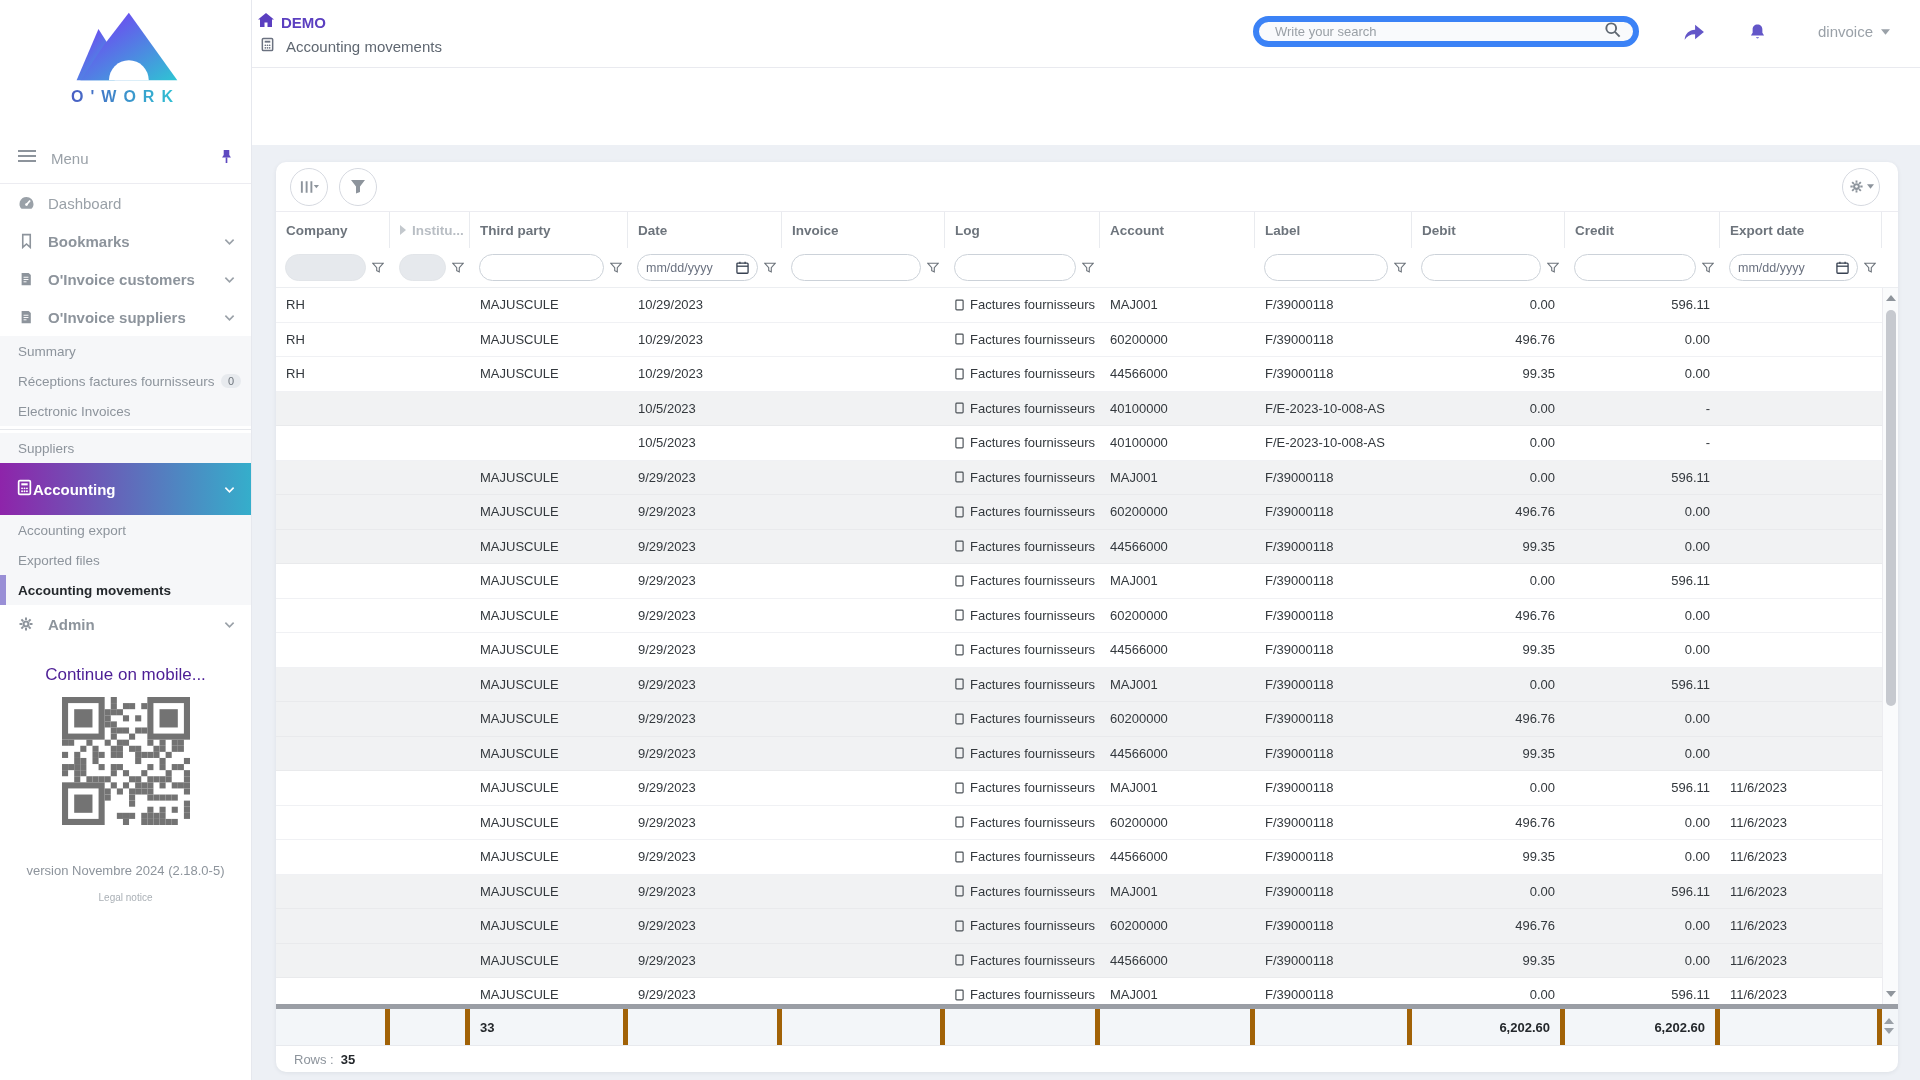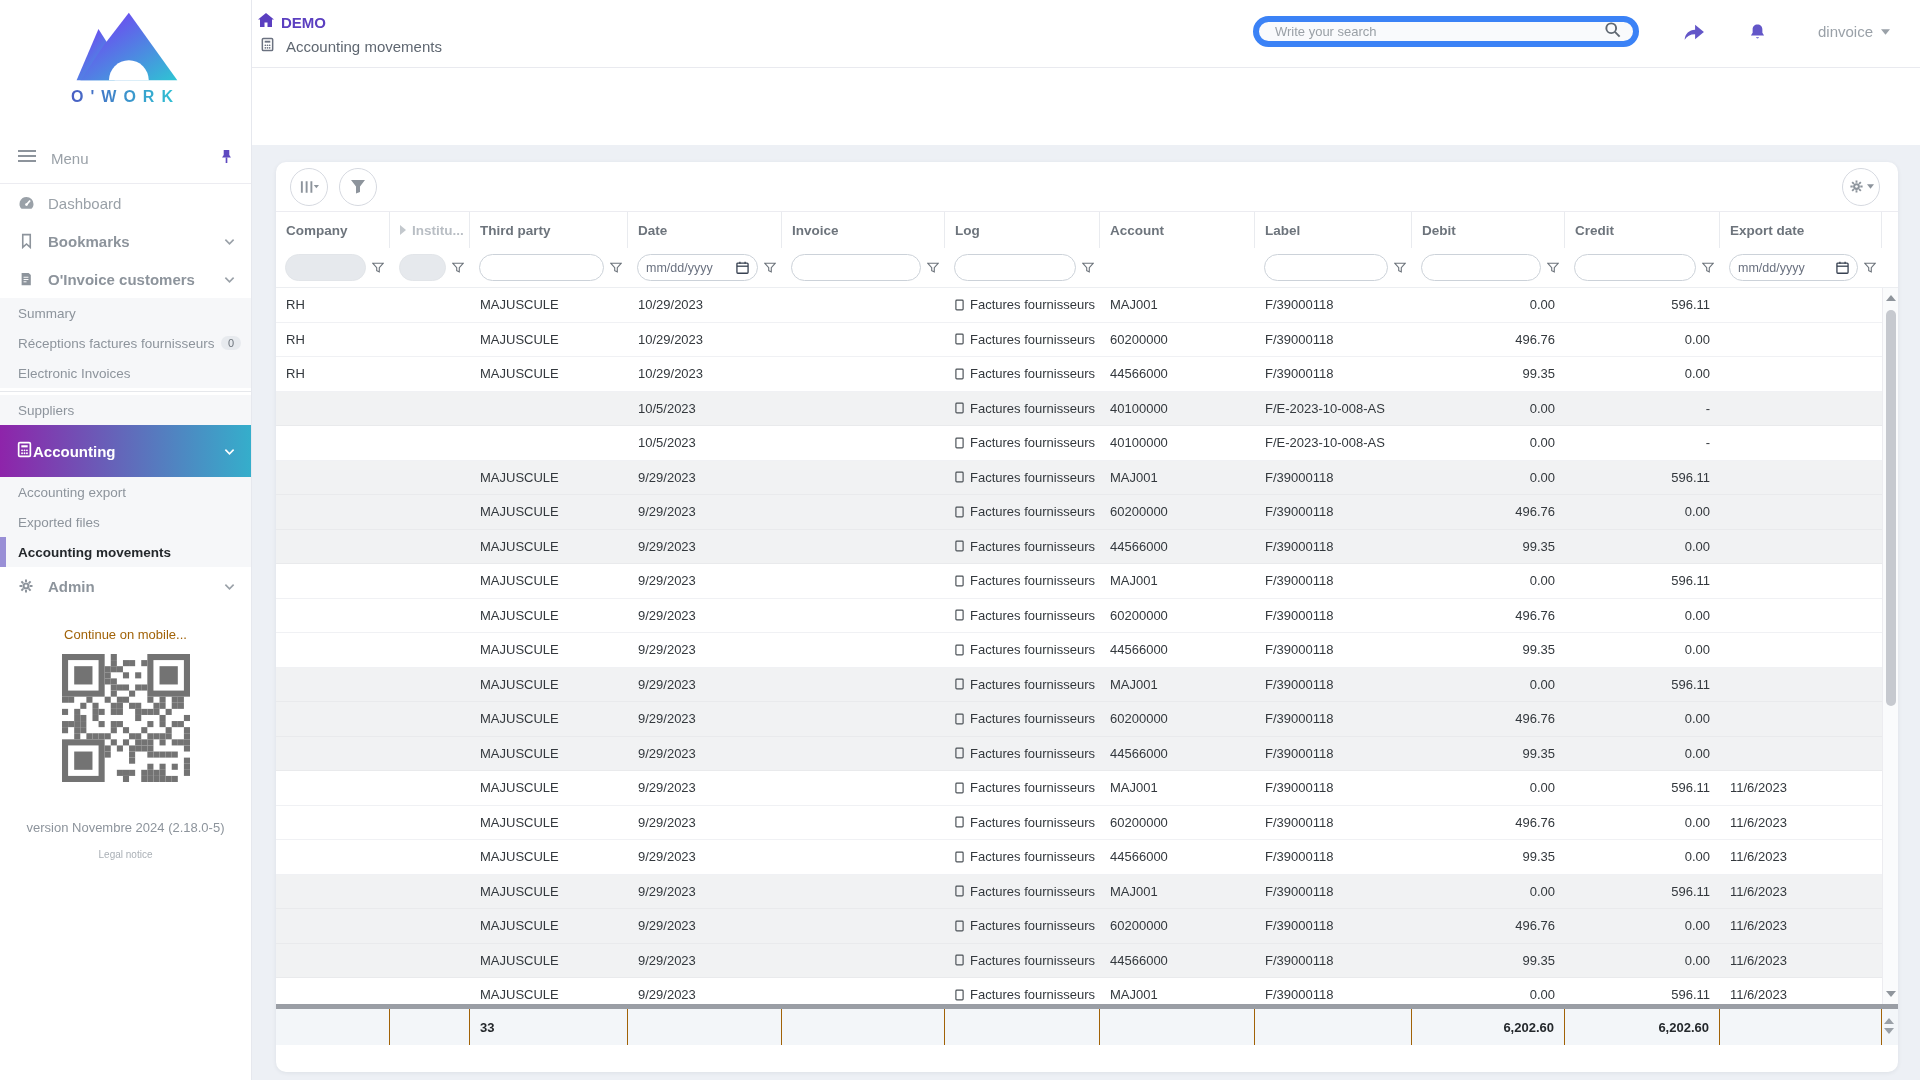--- a/index.html
+++ b/index.html
@@ -25,21 +25,21 @@
     background:linear-gradient(90deg,#8e24aa,#35aecb); }
   .side-active .lbl { font-size:15px; color:#fff; font-weight:bold; }
   .side-active .chev { margin-left:auto; }
   .side-sub { height:30px; display:flex; align-items:center; padding:0 10px 0 18px; background:#f6f7f9;
     font-size:13.5px; color:#8d949c; cursor:pointer; white-space:nowrap; }
   .side-sub .badge { margin-left:auto; background:#e7eaee; color:#6d747c; font-size:11px;
     padding:1px 7px; border-radius:9px; }
   .side-sub.active { font-weight:bold; color:#24282c; border-left:6px solid #998fd6; padding-left:12px; }
   .sub-divider { height:1px; background:#e6e8ec; margin:3px 0; }
   .mobile-wrap { margin-top:22px; text-align:center; }
-  .mobile-hint { font-size:13px; color:#a16207; }
+  .mobile-hint { font-size:17px; color:#4c1d95; }
   #qr { margin:12px auto 0; width:128px; height:128px; display:block; }
   .version { margin-top:38px; text-align:center; font-size:13px; color:#8d949c; }
   .legal { margin-top:14px; text-align:center; font-size:10px; color:#aab0b6; cursor:pointer; }
 
   
   .main { flex:1; display:flex; flex-direction:column; }
   .topbar { height:145px; background:#fff; position:relative; flex:none; }
   .topbar .rule { position:absolute; left:0; right:0; top:67px; border-top:1px solid #e9eaef; }
   .crumb1 { position:absolute; left:6px; top:13px; display:flex; align-items:center; gap:7px; }
   .crumb1 .t { font-size:15px; font-weight:bold; color:#5b3fc0; }
@@ -83,21 +83,21 @@
   .tr { display:flex; height:34.5px; padding-right:16px; border-bottom:1px solid #f0f1f4; background:#fff; cursor:pointer; }
   .tr.grey { background:#f1f2f3; border-bottom-color:#e9eaec; }
   .td { font-size:13px; color:#33383d; padding:0 10px; display:flex; align-items:center;
     overflow:hidden; white-space:nowrap; }
   .td.num { justify-content:flex-end; }
   .td .logtxt { margin-left:6px; }
 
   .hscroll { height:5px; background:#9a9ea5; }
   .totals { height:36px; background:#f3f6f9; align-items:center; }
   .tt { font-size:13px; font-weight:bold; color:#24282c; padding:0 10px; display:flex; align-items:center;
-    border-right:1px solid #a16207; height:100%; overflow:hidden; }
+    border-right:5px solid #a16207; height:100%; overflow:hidden; }
   .tt.num { justify-content:flex-end; }
   .cfooter { height:27px; display:flex; align-items:center; padding-left:18px; border-top:1px solid #e8eaee; }
   .cfooter .l1 { font-size:13px; color:#8d949c; }
   .cfooter .l2 { font-size:13px; font-weight:bold; color:#24282c; margin-left:7px; }
 
   
   .col-company{width:114px;flex:none}.col-institution{width:80px;flex:none}.col-third_party{width:158px;flex:none}
   .col-date{width:154px;flex:none}.col-invoice{width:163px;flex:none}.col-log{width:155px;flex:none}
   .col-account{width:155px;flex:none}.col-label{width:157px;flex:none}.col-debit{width:153px;flex:none}
   .col-credit{width:155px;flex:none}.col-export_date{width:162px;flex:none}
@@ -171,20 +171,32 @@
           </svg></span>
       </div>
       <div class="side-item">
         <span class="ic">
           <svg viewBox="0 0 16 16" width="14" height="16">
             <path d="M3 1h8l2.5 2.5V15H3z" fill="#8d949c"></path>
             <path d="M5.2 6h5.6M5.2 8.6h5.6M5.2 11.2h3.4" stroke="#fff" stroke-width="1.1"></path>
           </svg>
         </span>
         <span class="lbl">O'Invoice customers</span>
+        <span class="chev"><svg viewBox="0 0 12 8" width="11" height="8">
+            <polyline points="1.5,1.5 6,6 10.5,1.5" fill="none" stroke="#9aa1a8" stroke-width="1.8"></polyline>
+          </svg></span>
+      </div>
+      <div class="side-item">
+        <span class="ic">
+          <svg viewBox="0 0 16 16" width="14" height="16">
+            <path d="M3 1h8l2.5 2.5V15H3z" fill="#8d949c"></path>
+            <path d="M5.2 6h5.6M5.2 8.6h5.6M5.2 11.2h3.4" stroke="#fff" stroke-width="1.1"></path>
+          </svg>
+        </span>
+        <span class="lbl">O'Invoice suppliers</span>
         <span class="chev"><svg viewBox="0 0 12 8" width="11" height="8">
             <polyline points="1.5,1.5 6,6 10.5,1.5" fill="none" stroke="#9aa1a8" stroke-width="1.8"></polyline>
           </svg></span>
       </div>
       <div class="side-sub">
         <span>Summary</span>
       </div>
       <div class="side-sub">
         <span>Réceptions factures fournisseurs</span>
         <span class="badge">0</span>
@@ -1057,20 +1069,24 @@
           <div class="tt col-third_party">33</div>
           <div class="tt col-date"></div>
           <div class="tt col-invoice"></div>
           <div class="tt col-log"></div>
           <div class="tt col-account"></div>
           <div class="tt col-label"></div>
           <div class="tt col-debit num">6,202.60</div>
           <div class="tt col-credit num">6,202.60</div>
           <div class="tt col-export_date"></div>
         </div>
+      <div class="cfooter">
+        <span class="l1">Rows :</span>
+        <span class="l2">35</span>
+      </div>
 
       <div class="vscroll">
         <div class="varrow up"></div>
         <div class="vthumb"></div>
         <div class="varrow down"></div>
       </div>
       <div class="mini-arrows">
         <div class="a au"></div>
         <div class="a ad"></div>
       </div>

